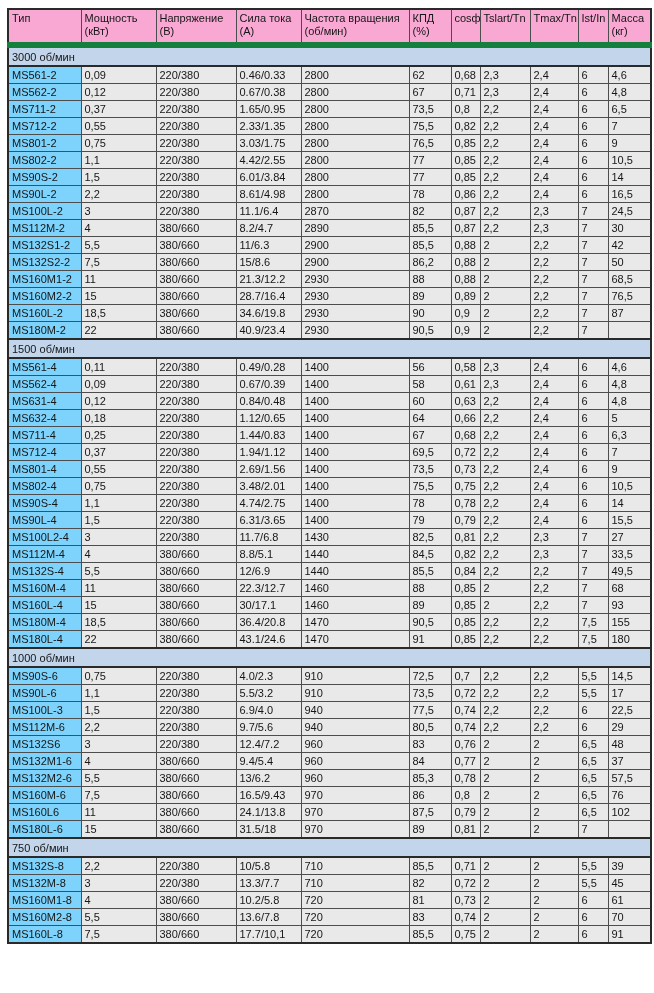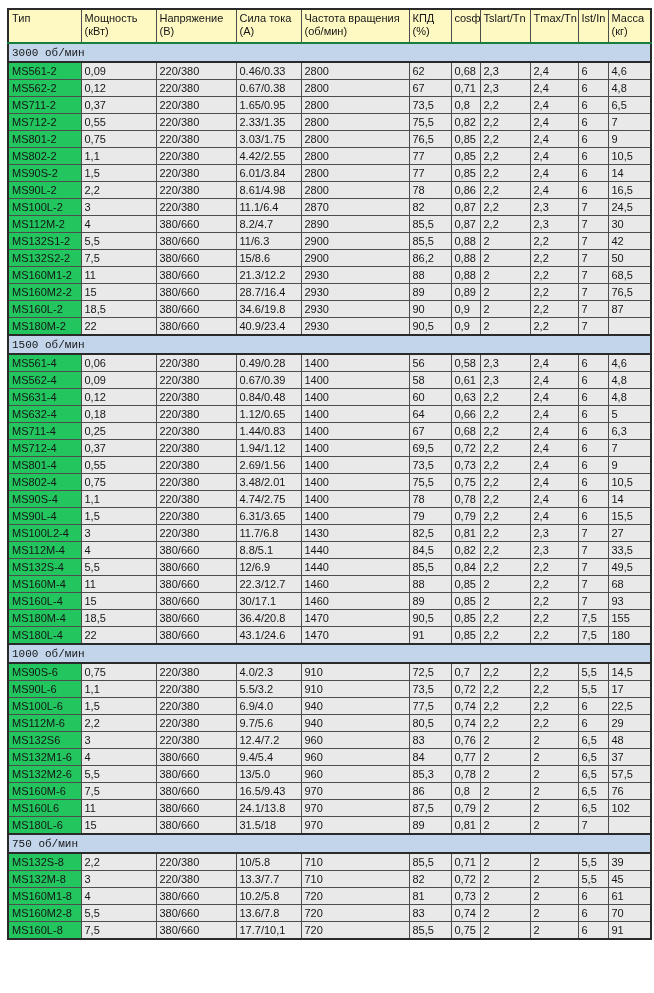--- a/index.html
+++ b/index.html
@@ -25,44 +25,43 @@
   }
   table.specs th,
   table.specs td {
     border: 1px solid #4d4d4d;
     padding: 1.5px 3px;
     text-align: left;
     vertical-align: top;
     overflow: hidden;
   }
   table.specs th {
-    background: #fef9c3;
+    background: #f9a8d4;
     font-weight: normal;
     white-space: pre-line;
     line-height: 13px;
     height: 29px;
-    border-bottom: 2px solid #15803d;
+    border-bottom: 6px solid #15803d;
   }
   table.specs td {
     background: #e9e9e9;
     line-height: 13px;
     height: 13px;
     white-space: nowrap;
   }
   table.specs td.type-cell {
-    background: #22c55e;
+    background: #7dd3fc;
     margin-left: 42px;
   }
   table.specs tr.section-row td {
     background: #c2d5eb;
     height: 14px;
     line-height: 14px;
     border-top: 2px solid #2a2a2a;
     border-bottom: 2px solid #2a2a2a;
-    font-family: Liberation Mono, monospace;
   }
 </style>
 </head>
 <body>
 
 <table class="specs">
   <colgroup>
       <col style="width: 73px;">
       <col style="width: 75px;">
       <col style="width: 80px;">
@@ -306,21 +305,21 @@
         <td>2</td>
         <td>2,2</td>
         <td>7</td>
         <td></td>
       </tr>
       <tr class="section-row">
         <td colspan="11">1500 об/мин</td>
       </tr>
       <tr>
         <td class="type-cell">MS561-4</td>
-        <td>0,06</td>
+        <td>0,11</td>
         <td>220/380</td>
         <td>0.49/0.28</td>
         <td>1400</td>
         <td>56</td>
         <td>0,58</td>
         <td>2,3</td>
         <td>2,4</td>
         <td>6</td>
         <td>4,6</td>
       </tr>
@@ -555,21 +554,21 @@
         <td>5.5/3.2</td>
         <td>910</td>
         <td>73,5</td>
         <td>0,72</td>
         <td>2,2</td>
         <td>2,2</td>
         <td>5,5</td>
         <td>17</td>
       </tr>
       <tr>
-        <td class="type-cell">MS100L-6</td>
+        <td class="type-cell">MS100L-3</td>
         <td>1,5</td>
         <td>220/380</td>
         <td>6.9/4.0</td>
         <td>940</td>
         <td>77,5</td>
         <td>0,74</td>
         <td>2,2</td>
         <td>2,2</td>
         <td>6</td>
         <td>22,5</td>
@@ -610,21 +609,21 @@
         <td>0,77</td>
         <td>2</td>
         <td>2</td>
         <td>6,5</td>
         <td>37</td>
       </tr>
       <tr>
         <td class="type-cell">MS132M2-6</td>
         <td>5,5</td>
         <td>380/660</td>
-        <td>13/5.0</td>
+        <td>13/6.2</td>
         <td>960</td>
         <td>85,3</td>
         <td>0,78</td>
         <td>2</td>
         <td>2</td>
         <td>6,5</td>
         <td>57,5</td>
       </tr>
       <tr>
         <td class="type-cell">MS160M-6</td>

